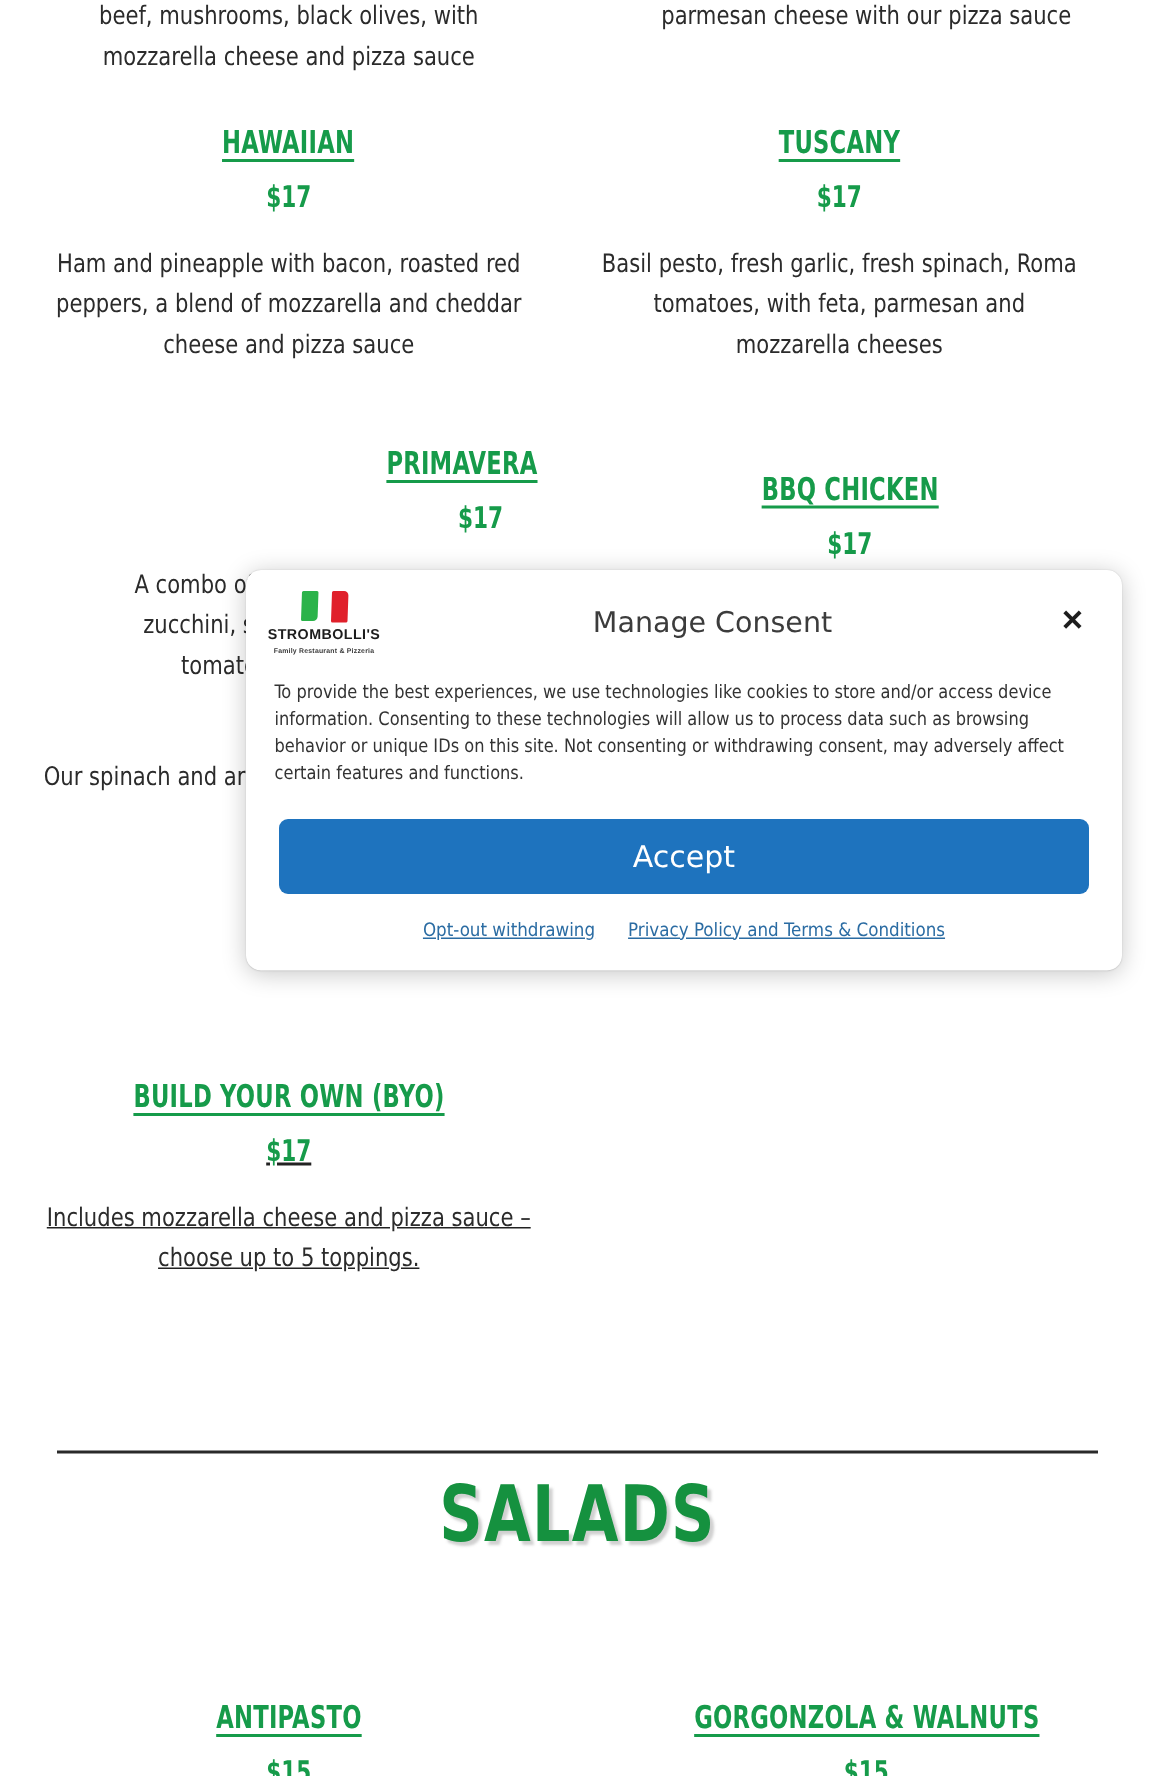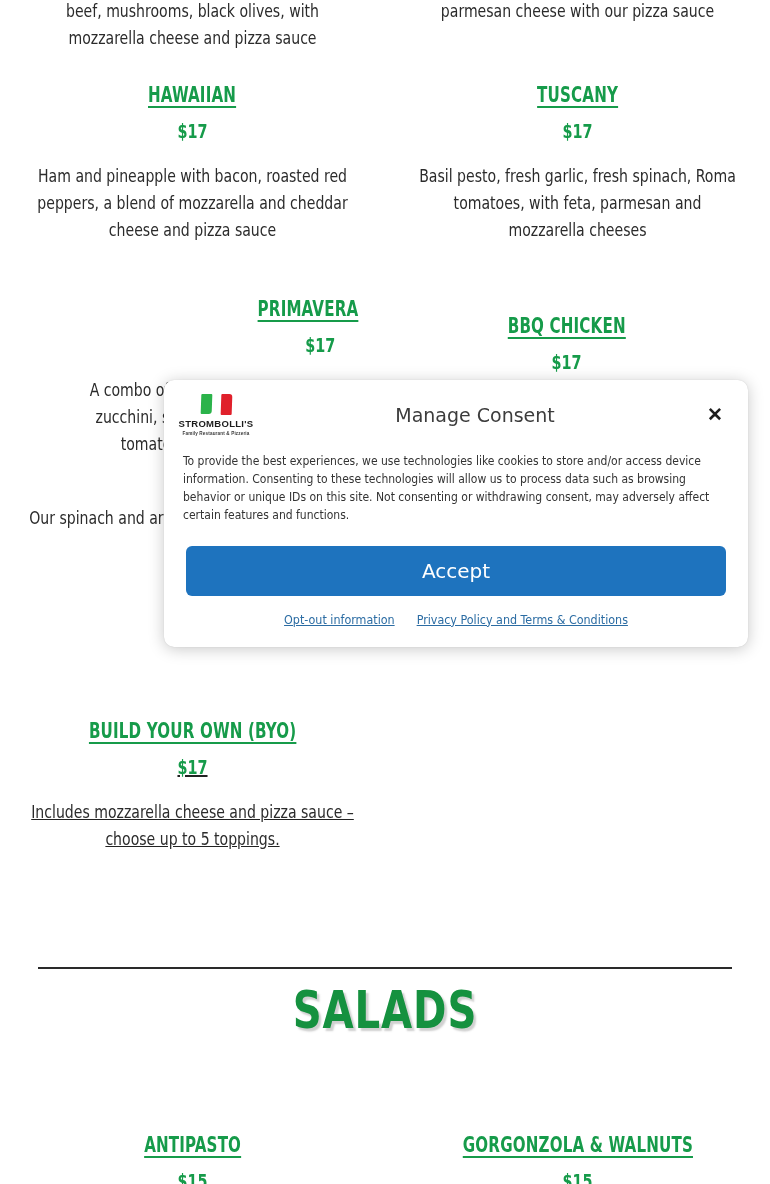--- a/index.html
+++ b/index.html
@@ -66,21 +66,21 @@
     transform: scaleX(0.92);
   }
 
   
   .abs { position: absolute; }
 
   .row-desc-top-l { left: 0;   top: -22px; width: 385px; }
   .row-desc-top-r { left: 385px; top: -22px; width: 385px; }
 
   .blk-hawaiian { left: 0;   top: 84px;  width: 385px; }
-  .blk-tuscany  { left: 385px; top: 84px; width: 385px; }
+  .blk-tuscany  { left: 367px; top: 84px; width: 385px; }
 
   .blk-primavera { left: 0;   top: 298px; width: 385px; text-align: right; }
   .blk-bbq       { left: 374px; top: 315px; width: 385px; }
 
   .blk-spinach-l { left: 0;   top: 485px; width: 385px; }
   .blk-spinach-r { left: 385px; top: 485px; width: 385px; }
 
   .blk-byo { left: 0; top: 720px; width: 385px; text-decoration: underline; }
 
   .divider {
@@ -334,18 +334,18 @@
 
     <div class="dialog-body">
       <p class="dialog-text">To provide the best experiences, we use technologies like cookies to store and/or access device information. Consenting to these technologies will allow us to process data such as browsing behavior or unique IDs on this site. Not consenting or withdrawing consent, may adversely affect certain features and functions.</p>
     </div>
 
     <div class="dialog-actions">
       <button class="btn-accept">Accept</button>
     </div>
 
     <div class="dialog-links">
-      <a class="dlink">Opt-out information</a>
+      <a class="dlink">Opt-out withdrawing</a>
       <a class="dlink">Privacy Policy and Terms &amp; Conditions</a>
     </div>
 
   </div>
 </div>
 
 </body></html>

